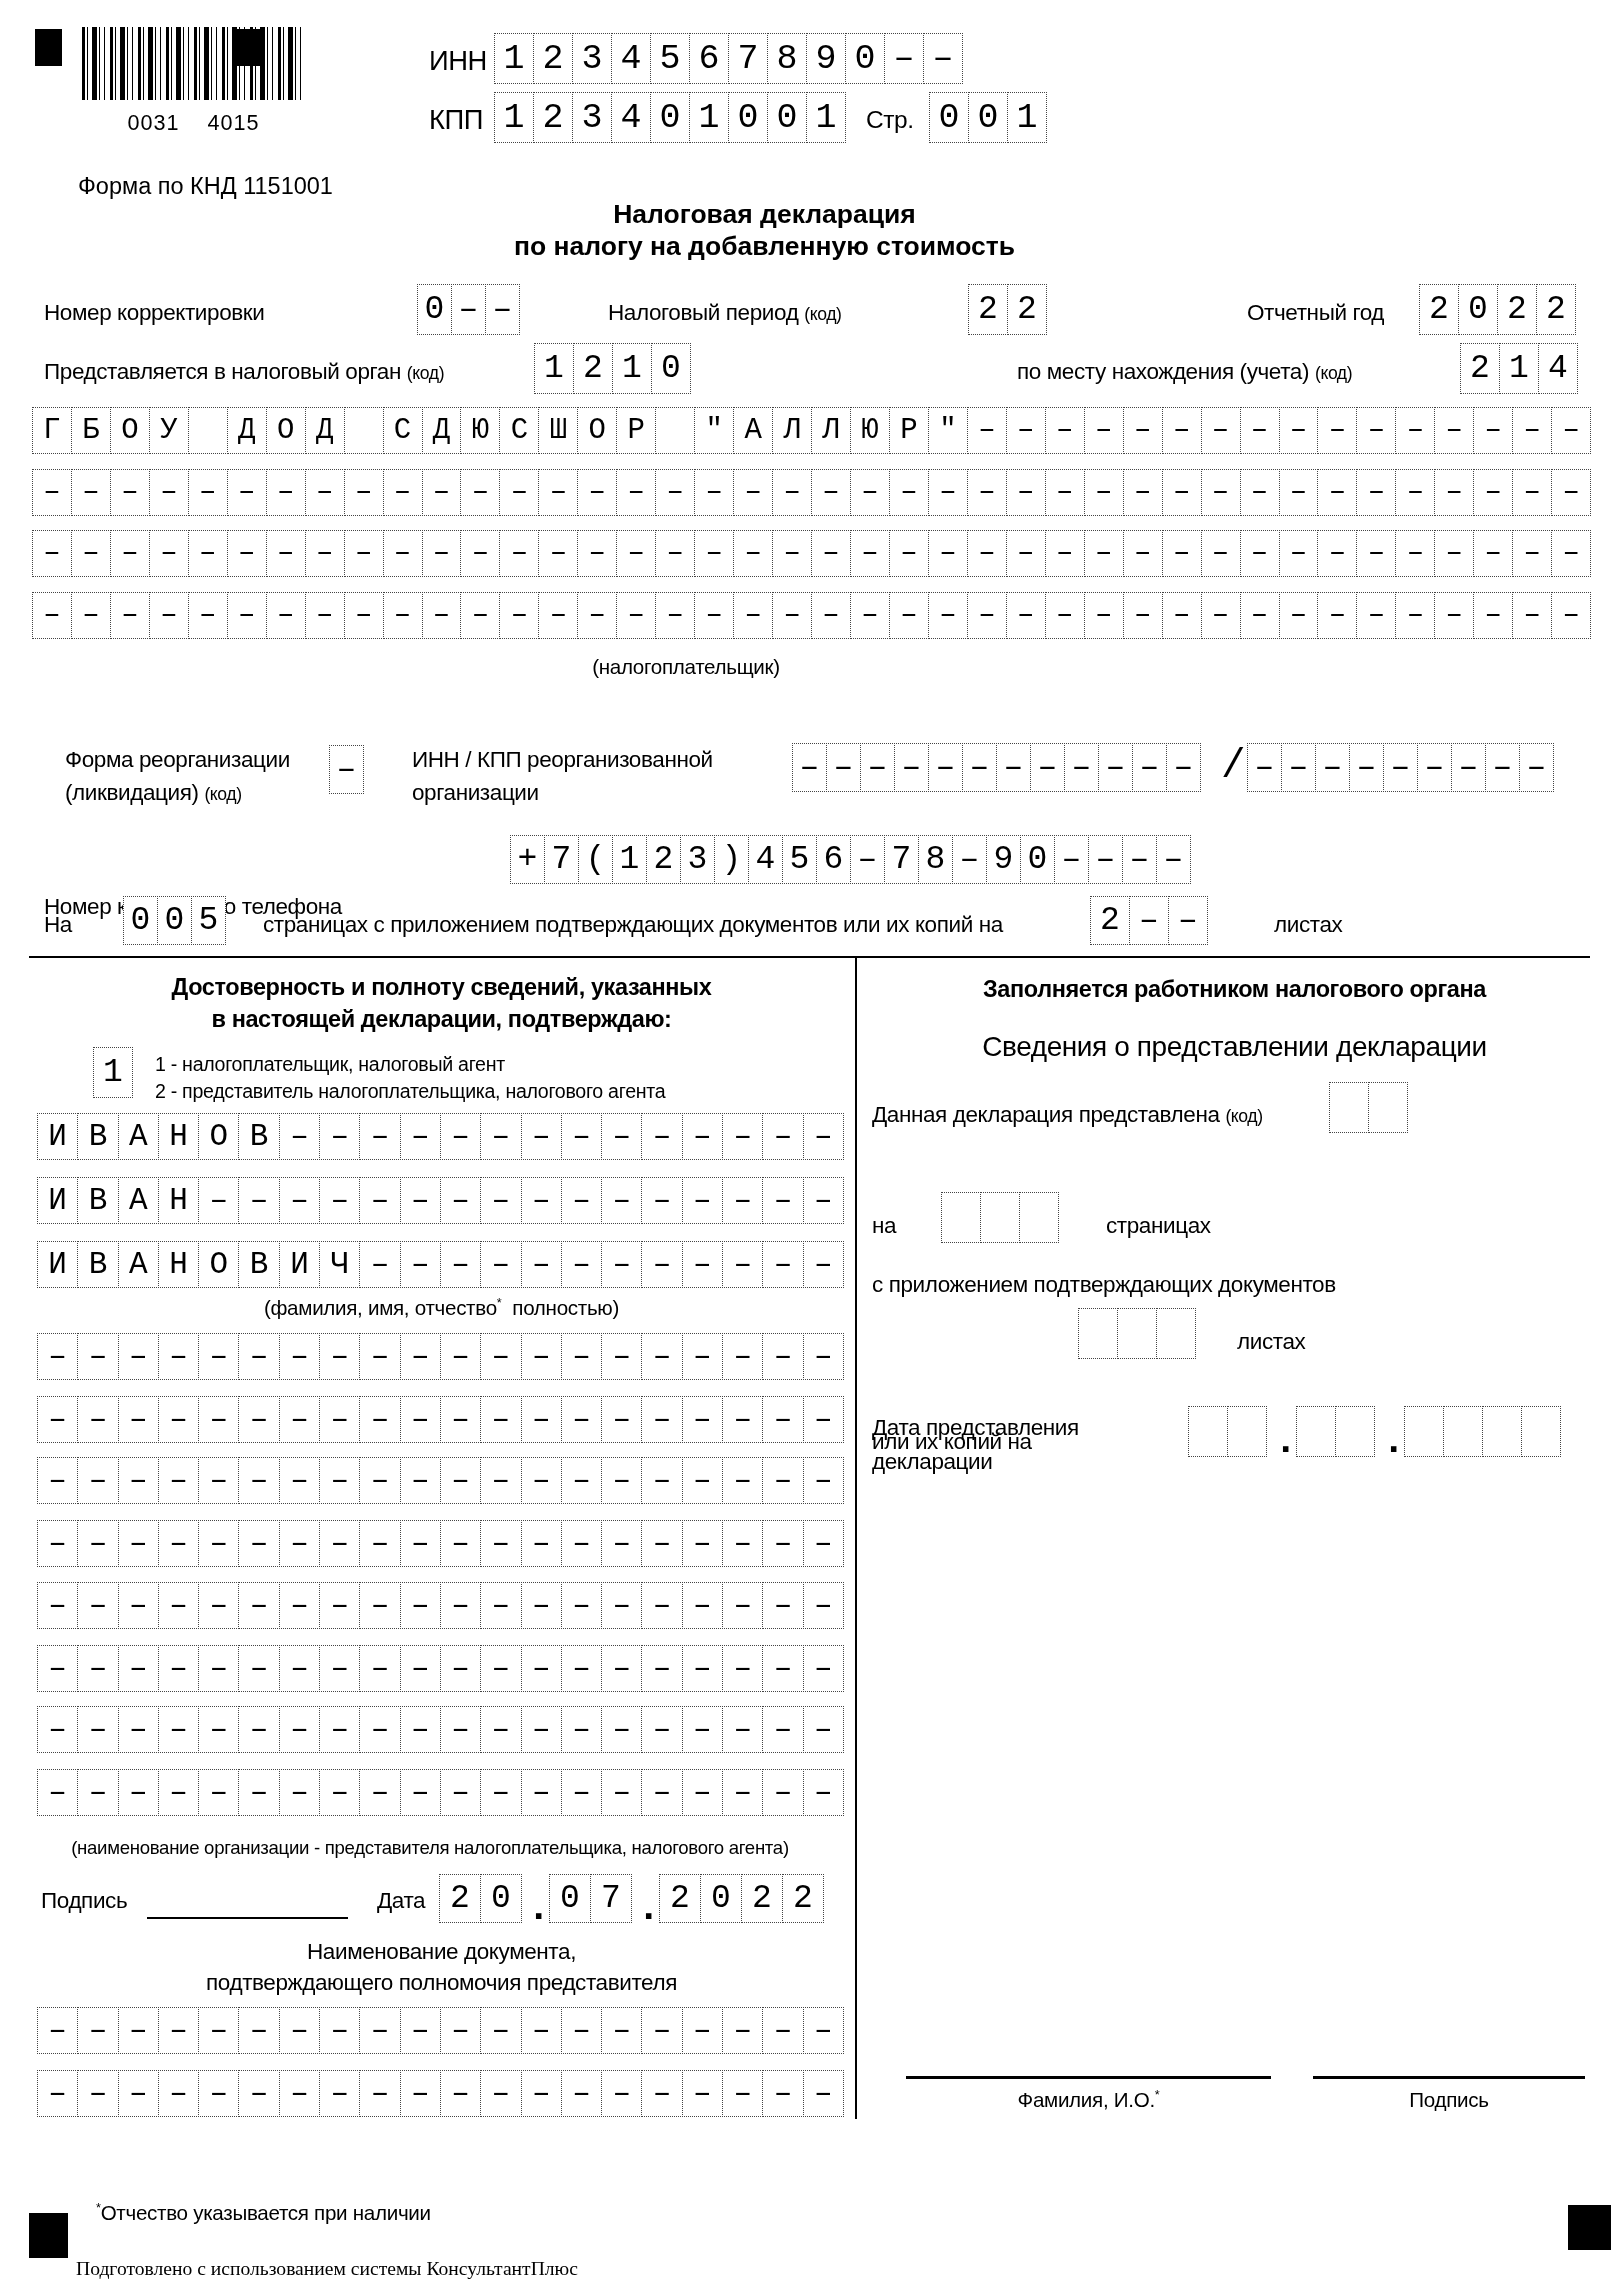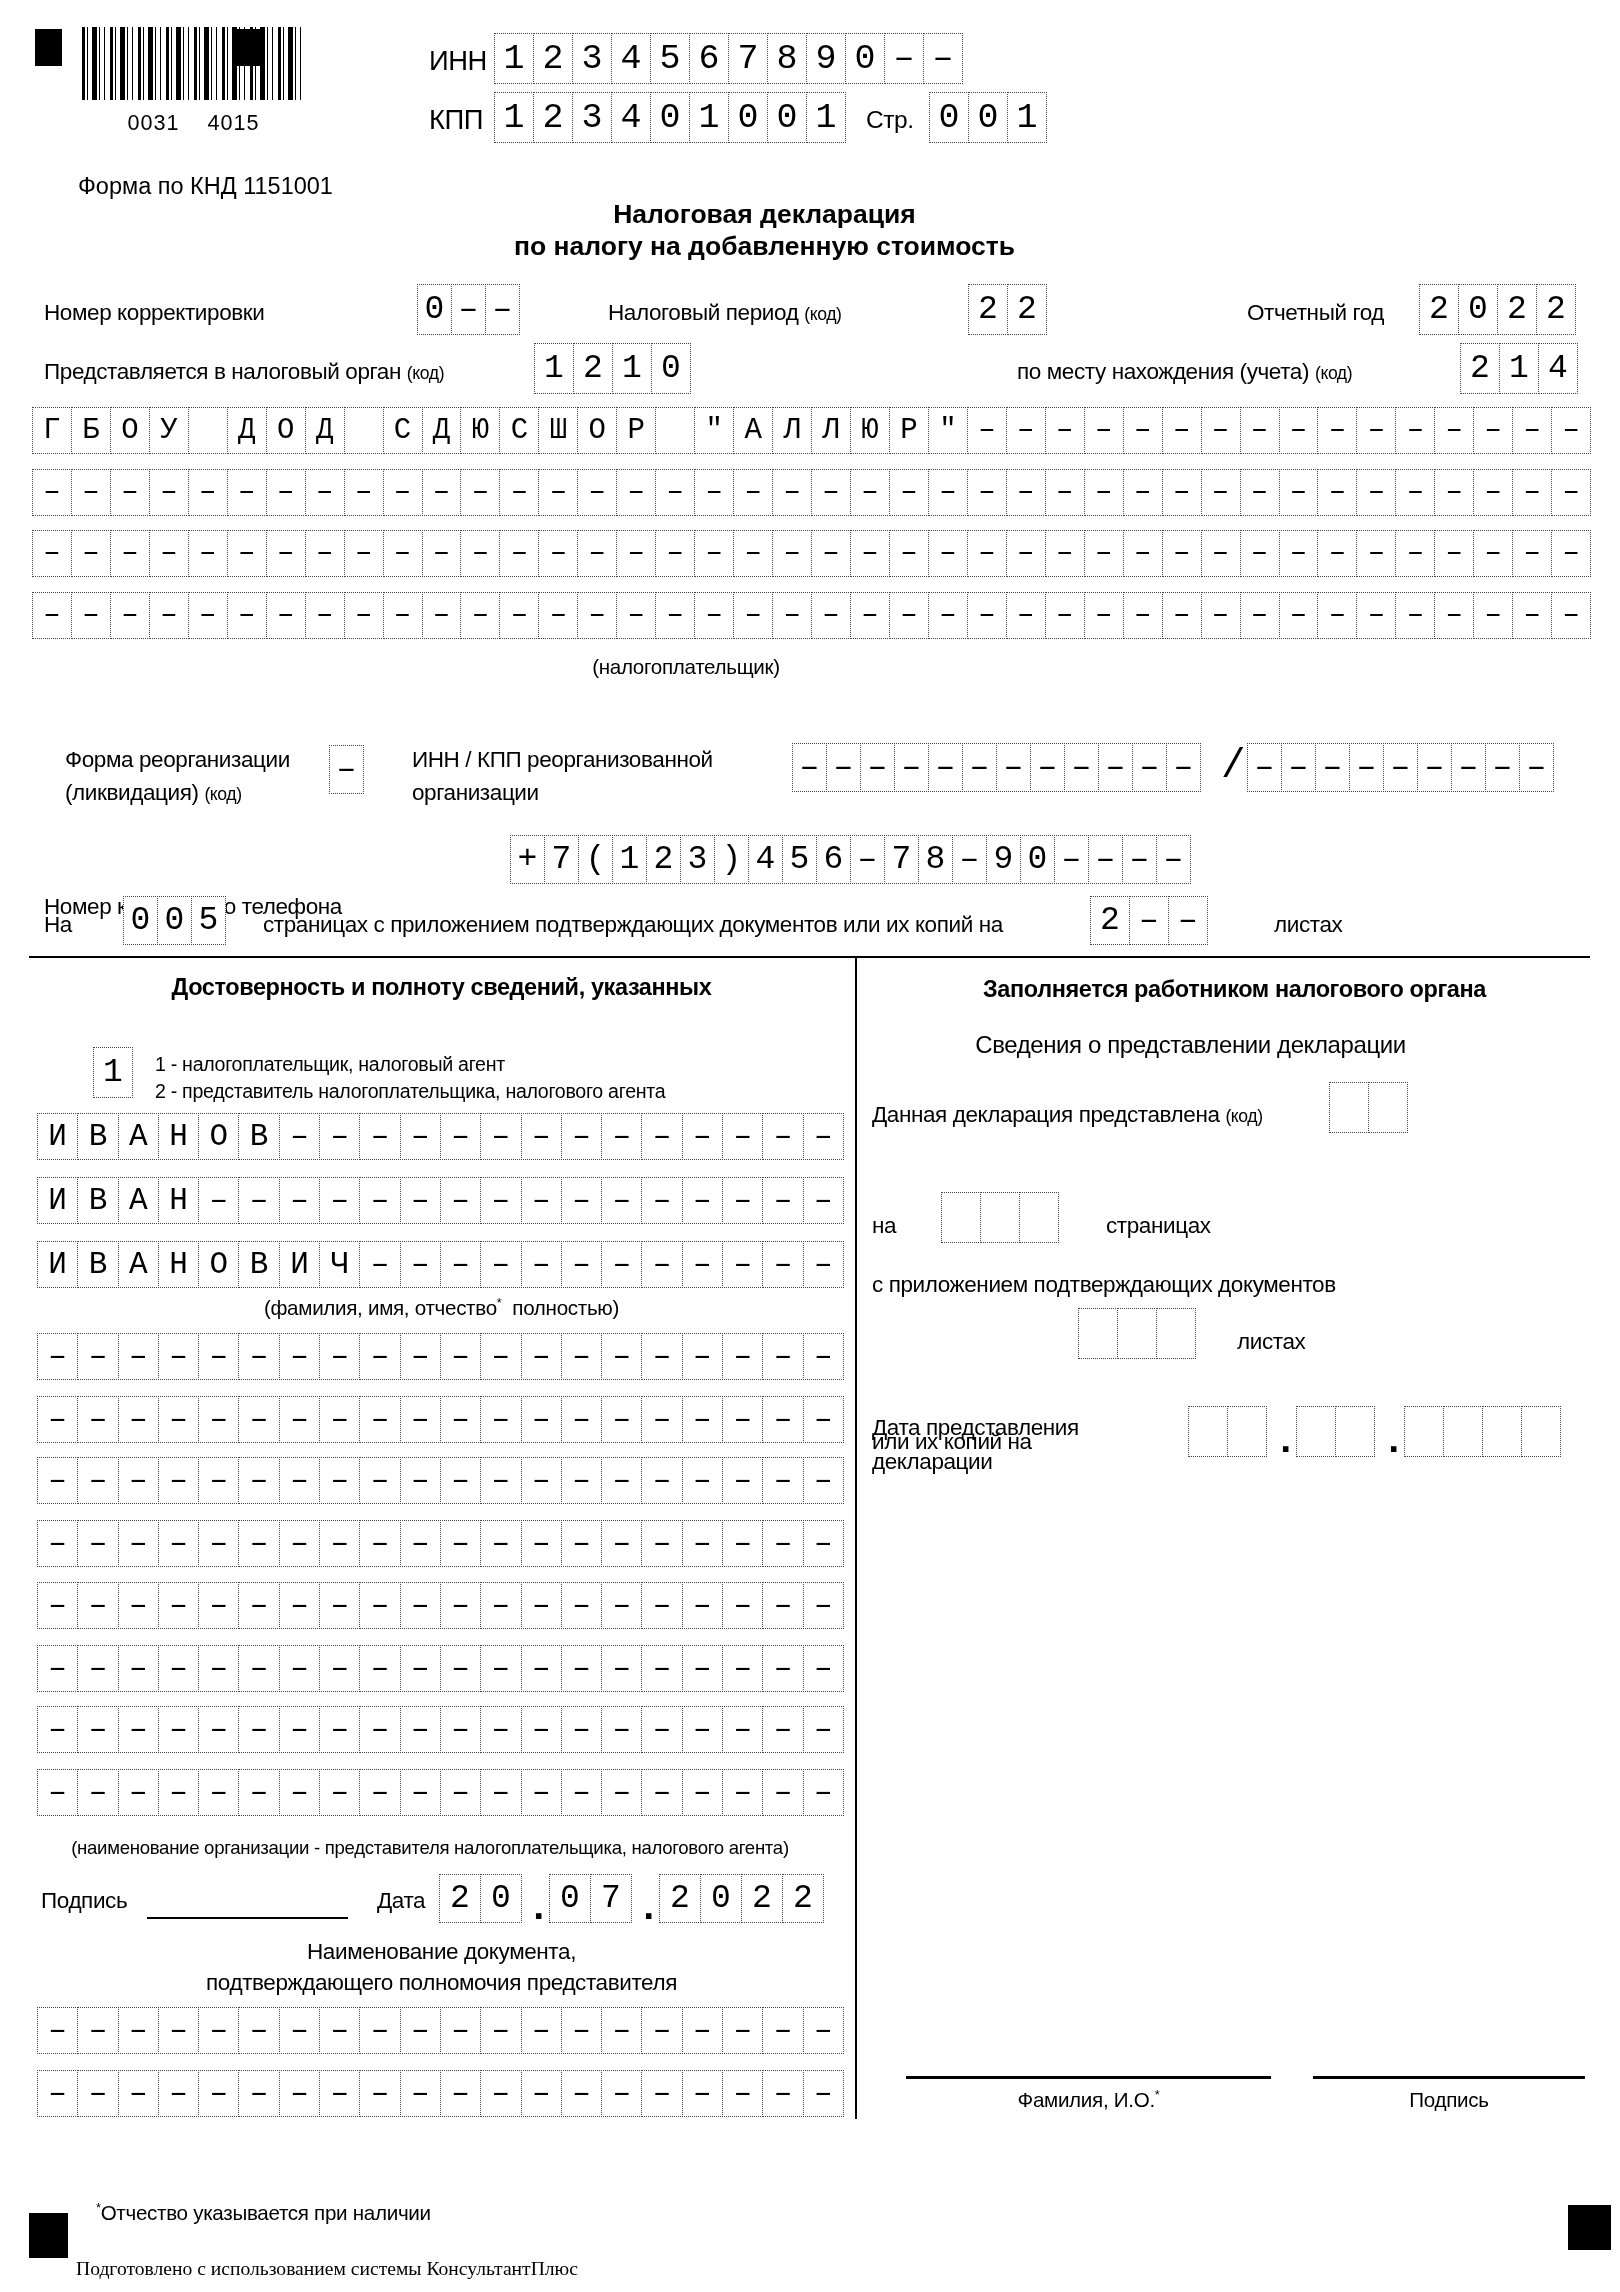--- a/index.html
+++ b/index.html
@@ -367,20 +367,21 @@
       <span class="cell">2</span>
       <span class="cell">–</span>
       <span class="cell">–</span>
     </div>
   <div class="abs lbl" style="left:1274px;top:912px;">листах</div>
 
   <div class="abs hline" style="left:29px;top:956px;width:1561px;"></div>
   <div class="abs vline" style="left:855px;top:956px;height:1163px;"></div>
 
   <div class="abs head24 ctr" style="left:59px;top:974px;width:765px;">Достоверность и полноту сведений, указанных</div>
+  <div class="abs head24 ctr" style="left:59px;top:1006px;width:765px;">в настоящей декларации, подтверждаю:</div>
 
   <div class="abs cells cw40 h52 fs34" style="left:93px;top:1047px;">
       <span class="cell">1</span>
     </div>
   <div class="abs legend" style="left:155px;top:1053px;">1 - налогоплательщик, налоговый агент</div>
   <div class="abs legend" style="left:155px;top:1080px;">2 - представитель налогоплательщика, налогового агента</div>
 
   <div class="abs cells flex1 h48 fs32" style="left:37px;top:1113px;width:806px;">
       <span class="cell">И</span>
       <span class="cell">В</span>
@@ -690,21 +691,21 @@
       <span class="cell">–</span>
       <span class="cell">–</span>
       <span class="cell">–</span>
       <span class="cell">–</span>
       <span class="cell">–</span>
       <span class="cell">–</span>
       <span class="cell">–</span>
     </div>
 
   <div class="abs head24 ctr" style="left:872px;top:976px;width:725px;">Заполняется работником налогового органа</div>
-  <div class="abs lbl ctr" style="left:828px;top:1031px;width:725px;font-size:24px;">Сведения о представлении декларации</div>
+  <div class="abs lbl ctr" style="left:872px;top:1031px;width:725px;font-size:28px;">Сведения о представлении декларации</div>
 
   <div class="abs lbl" style="left:872px;top:1102px;">
     <span>Данная декларация представлена</span> <span class="sm">(код)</span>
   </div>
   <div class="abs cells cw40 h52 fs34" style="left:1329px;top:1082px;">
       <span class="cell">&nbsp;</span>
       <span class="cell">&nbsp;</span>
     </div>
 
   <div class="abs lbl" style="left:872px;top:1213px;">на</div>

